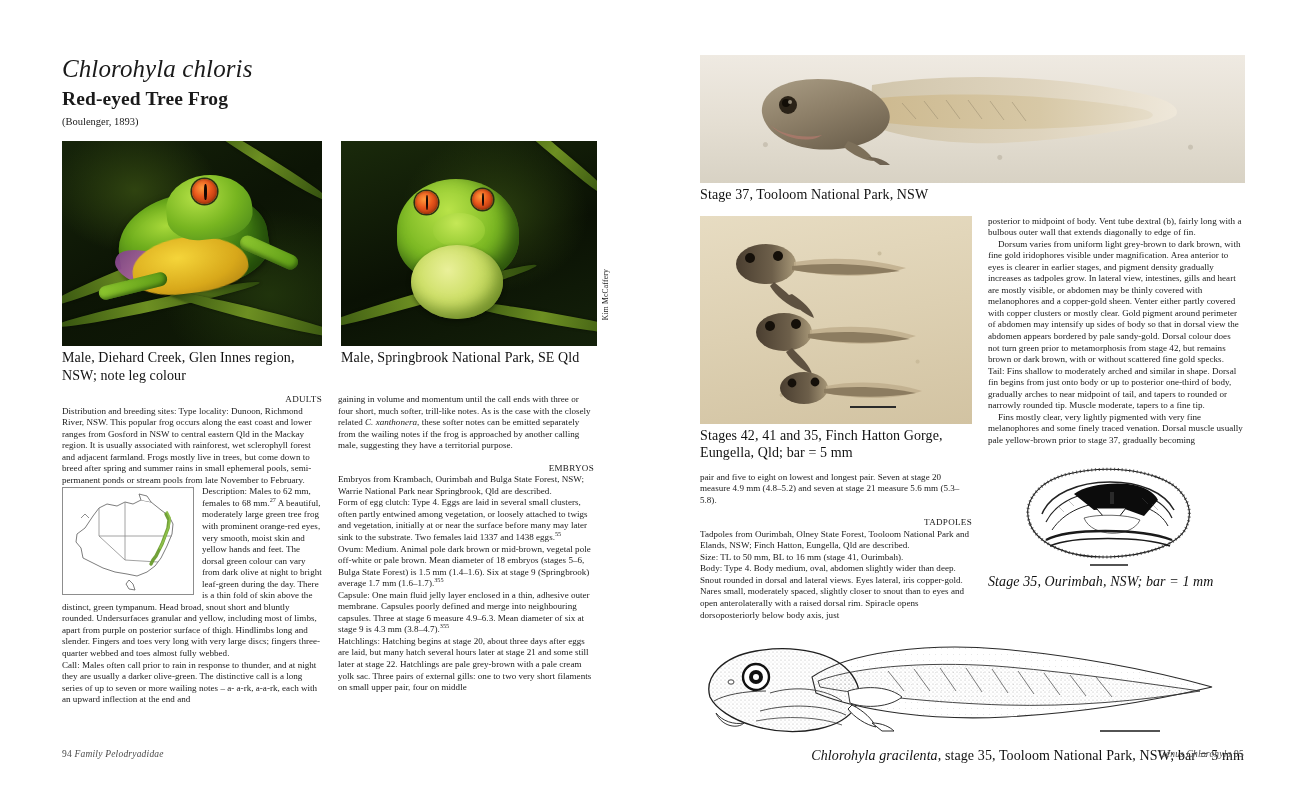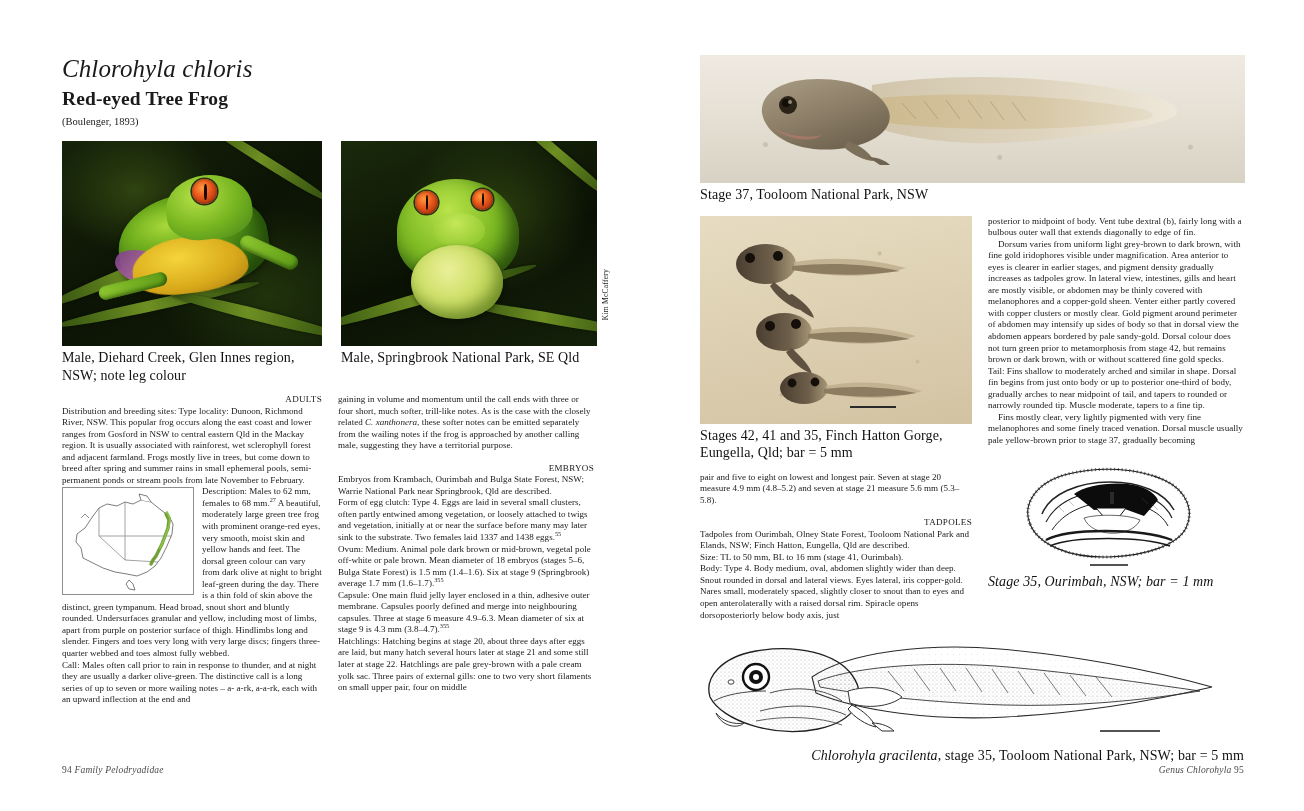--- a/index.html
+++ b/index.html
@@ -271,21 +271,21 @@
     position: absolute;
     background: #2a2a2a;
     height: 1.6px;
   }
   .linedraw { position: relative; }
   .linedraw svg { display: block; }
 
   
   .folio {
     position: absolute;
-    bottom: 36px;
+    bottom: 52px;
     font-size: 9.5px;
     color: #4a4a4a;
     letter-spacing: 0.2px;
   }
   .folio-left  { left: 62px; }
   .folio-right { right: 60px; }
   .folio .it { font-style: italic; }
 </style>
 </head>
 <body>

